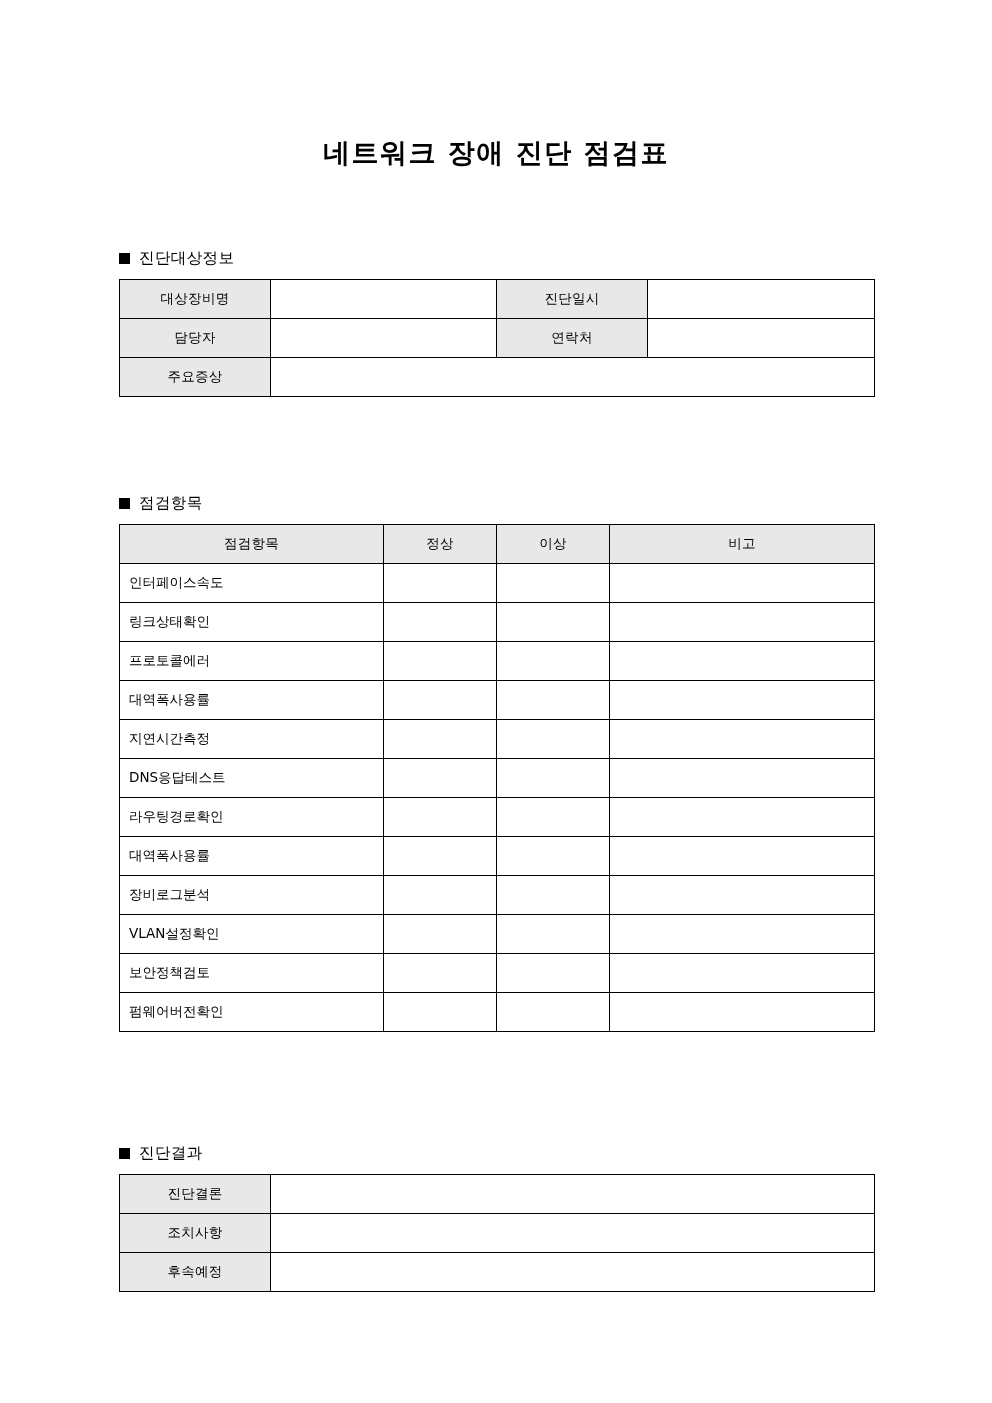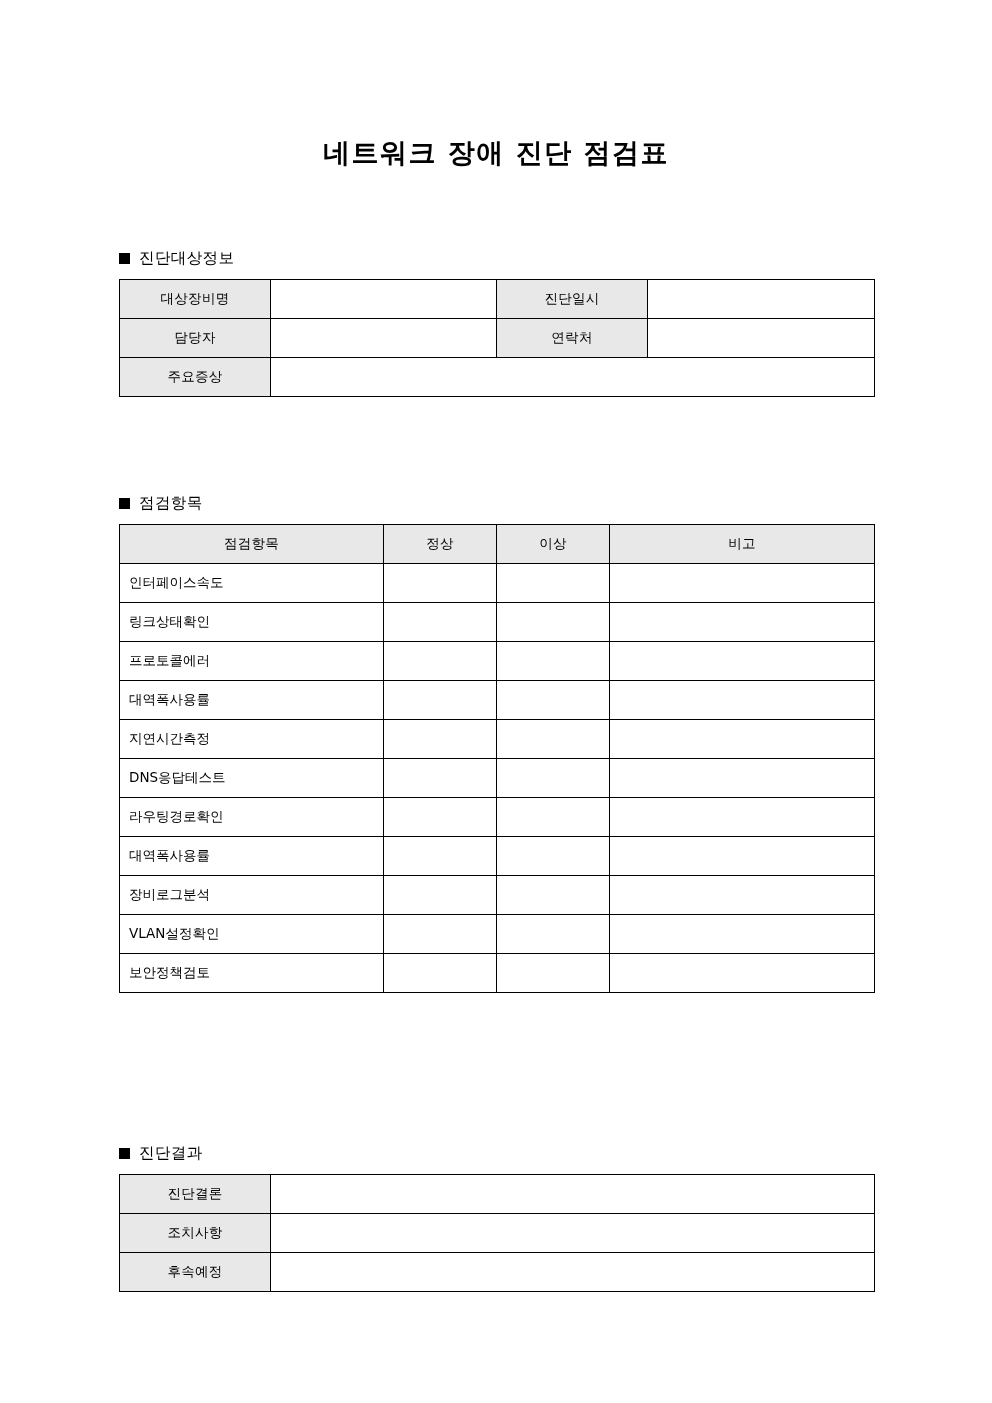--- a/index.html
+++ b/index.html
@@ -227,20 +227,26 @@
           <td class="mark-cell"></td>
           <td class="mark-cell"></td>
           <td class="remark-cell"></td>
         </tr>
         <tr>
           <td class="item-name">보안정책검토</td>
           <td class="mark-cell"></td>
           <td class="mark-cell"></td>
           <td class="remark-cell"></td>
         </tr>
+        <tr>
+          <td class="item-name">펌웨어버전확인</td>
+          <td class="mark-cell"></td>
+          <td class="mark-cell"></td>
+          <td class="remark-cell"></td>
+        </tr>
       </tbody>
     </table>
   </div>
 
   <div class="section" id="sec-results">
     <div class="section-heading">
       <span class="bullet-square"></span>
       <span>진단결과</span>
     </div>
     <table class="grid">

